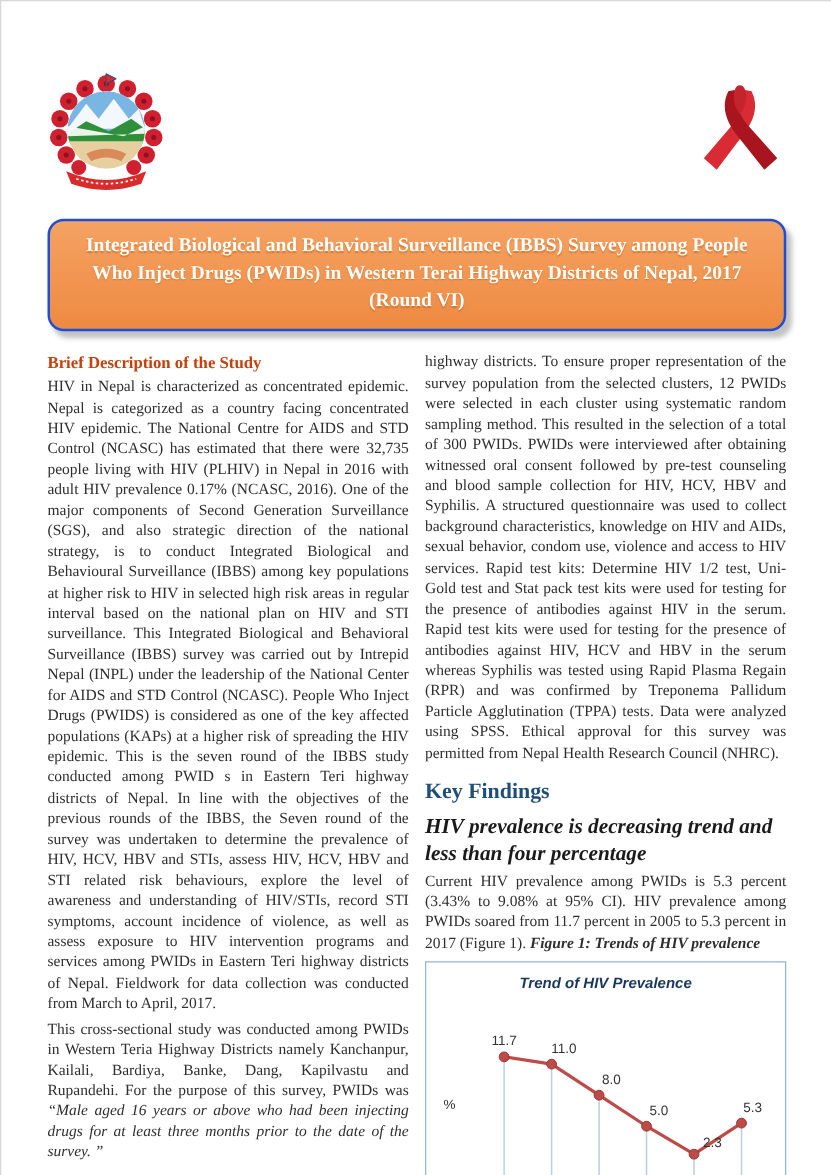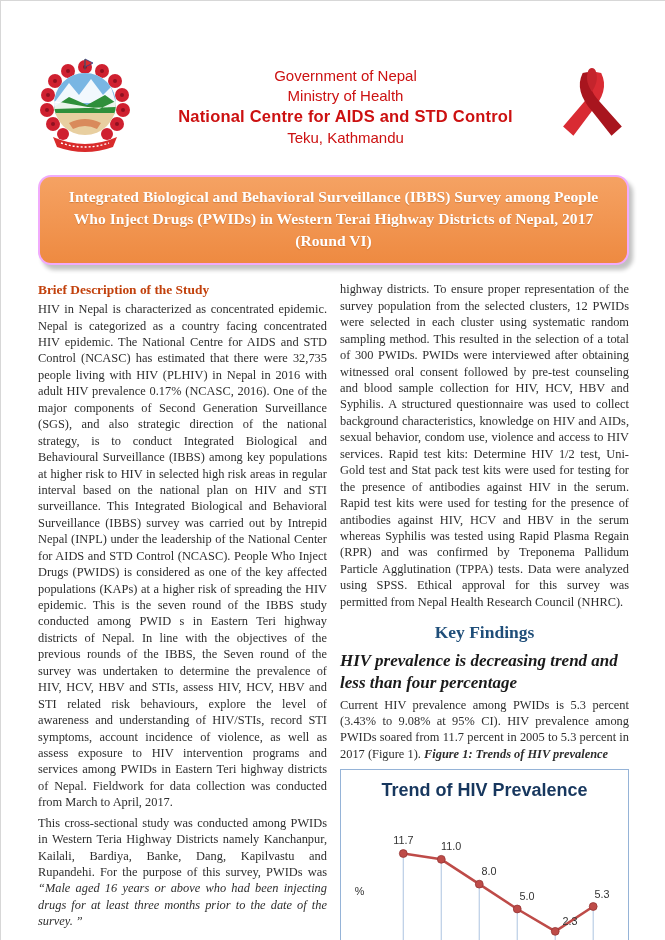--- a/index.html
+++ b/index.html
@@ -7,41 +7,41 @@
         border:1px solid #d7d7d7;overflow:hidden;font-family:"Liberation Serif",serif;}
   
   .header{display:flex;align-items:center;justify-content:space-between;
           padding:56px 38px 0 38px;}
   .header-center{flex:1;text-align:center;font-family:"Liberation Sans",sans-serif;
                  color:#cc1111;line-height:1.32;}
   .h-line1,.h-line2,.h-line4{font-size:15px;}
   .h-line3{font-size:16.5px;font-weight:bold;letter-spacing:.2px;}
   .h-line4{font-size:15px;}
   
-  .banner-wrap{margin:18px 37px 0 37px;background:#f0abfc;border-radius:13px;padding:2px;
+  .banner-wrap{margin:18px 37px 0 37px;background:#1d4ed8;border-radius:13px;padding:2px;
                box-shadow:4px 5px 4px #c2c2c2;}
   .banner{background:linear-gradient(#f5a263,#ee8a41);border-radius:11px;
           padding:9px 26px 11px 26px;text-align:center;}
   .banner-title{color:#ffffff;font-weight:bold;font-size:15.6px;line-height:1.42;
                 font-family:"Liberation Serif",serif;text-shadow:0 1px 1px rgba(150,70,10,.35);}
   
   .content{display:flex;gap:13px;padding:16px 37px 0 37px;}
   .col{width:50%;font-size:12.4px;color:#2e2e2e;text-align:justify;line-height:1.325;}
   .sec-head-sm{color:#c2410c;font-weight:bold;font-size:13.4px;margin:0 0 2px 0;text-align:left;}
-  .sec-head-lg{color:#1f4e79;font-weight:bold;font-size:17.5px;margin:11px 0 6px 0;text-align:center;}
+  .sec-head-lg{color:#1f4e79;font-weight:bold;font-size:17.5px;margin:11px 0 6px 0;text-align:left;}
   .para{margin:0 0 4px 0;}
   .ital{font-style:italic;}
   
   .finding-sub{font-weight:bold;font-style:italic;color:#1a1a1a;font-size:17px;
                margin:2px 0 2px 0;text-align:left;line-height:1.3;}
   .fig-caption{font-weight:bold;font-style:italic;}
   
   .figure-box{border:1.6px solid #95b3d7;margin-top:7px;padding:9px 4px 2px 4px;background:#fff;}
   .chart-title{text-align:center;font-family:"Liberation Sans",sans-serif;font-weight:bold;
-               font-size:18px;color:#17375e;margin-bottom:2px;}
+               font-size:12px;color:#17375e;margin-bottom:2px;font-style:italic;}
   .figure-box svg{display:block;width:100%;height:auto;}
 </style>
 </head>
 <body>
 
 <div class="page">
 
   <div class="header">
     <svg width="92" height="100" viewBox="0 0 92 100">
 
@@ -86,26 +86,20 @@
         <path d="M30 66 q16 -8 32 0 l-4 6 q-12 -6 -24 0 z" fill="#d98a5b"></path>
       </g>
 
       <path d="M46 2 l8 4 -8 4 z" fill="#d92b2b" stroke="#23418f" stroke-width="0.8"></path>
       <line x1="46" y1="2" x2="46" y2="13" stroke="#555" stroke-width="1"></line>
 
       <path d="M14 80 q32 14 64 0 l-4 10 q-28 10 -56 0 z" fill="#d92b2b"></path>
       <path d="M22 86 q24 8 48 0" stroke="#ffffff" stroke-width="1.4" fill="none" stroke-dasharray="2 2"></path>
     </svg>
 
-    <div class="header-center">
-      <div class="h-line1">Government of Nepal</div>
-      <div class="h-line2">Ministry of Health</div>
-      <div class="h-line3">National Centre for AIDS and STD Control</div>
-      <div class="h-line4">Teku, Kathmandu</div>
-    </div>
 
     <svg width="68" height="88" viewBox="0 0 66 84">
       <path d="M40 9 C46 21 42 33 31 46 L13 70 3 61 26 34 C34 24 34 15 35 8 Z" fill="#d92b33"></path>
       <path d="M22 9 C16 21 20 33 31 46 L50 70 60 61 36 34 C28 24 28 15 27 8 Z" fill="#a8151e"></path>
       <path d="M27 8 C28 3 34 3 35 8 C37 15 35 21 31 27 C27 21 25 15 27 8 Z" fill="#c4242c"></path>
     </svg>
   </div>
 
   <div class="banner-wrap">
     <div class="banner">

